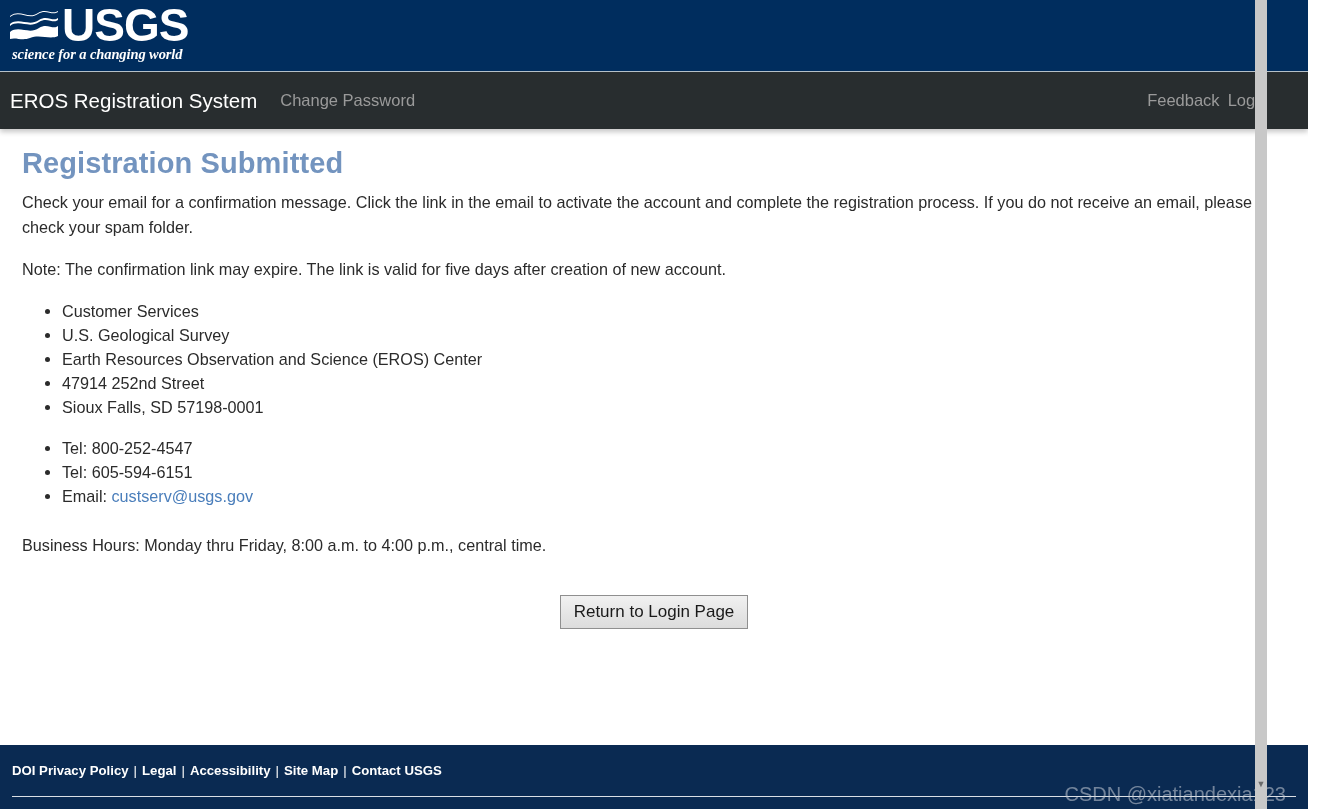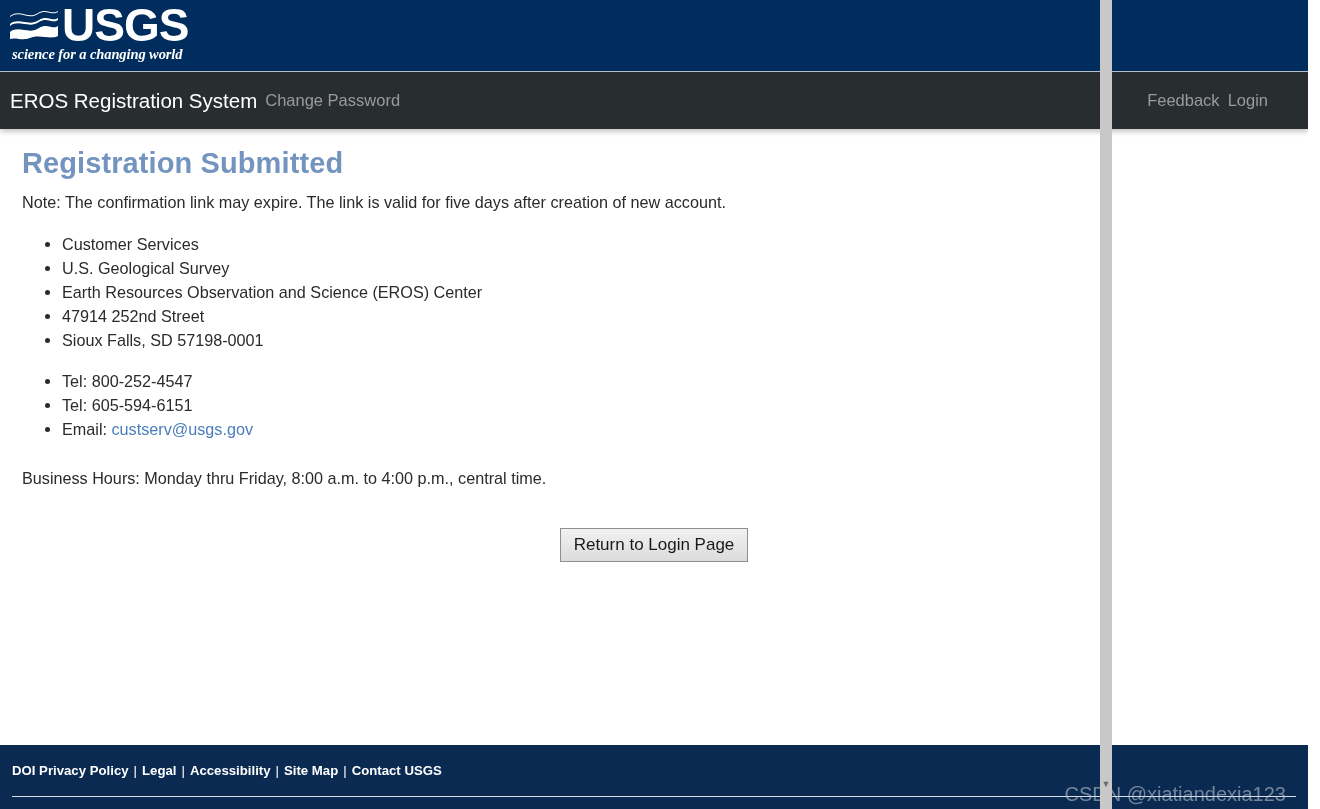--- a/index.html
+++ b/index.html
@@ -9,21 +9,21 @@
     padding: 0;
     width: 1320px;
     height: 809px;
     overflow: hidden;
     background: #ffffff;
     font-family: "Liberation Sans", sans-serif;
   }
 
   #page {
     position: relative;
-    width: 1112px;
+    width: 1267px;
     height: 809px;
     background: #fdba74;
   }
 
   
   .viewport {
     position: absolute;
     left: 0; top: 0;
     width: 1308px;
     height: 809px;
@@ -84,21 +84,21 @@
     align-items: center;
     padding: 0 18px 0 10px;
     box-shadow: 0 3px 5px rgba(0,0,0,0.22);
     position: relative;
     z-index: 5;
   }
   .nav-brand {
     color: #ffffff;
     font-size: 20.5px;
     font-weight: 400;
-    margin-right: 8px;
+    margin-right: 23px;
     white-space: nowrap;
   }
   .nav-link {
     color: #9a9a9a;
     font-size: 16.5px;
     text-decoration: none;
     white-space: nowrap;
   }
   .nav-right {
     margin-left: auto;
@@ -269,20 +269,21 @@
       <a class="nav-link" href="#">Change Password</a>
       <span class="nav-right">
         <a class="nav-link" href="#">Feedback</a>
         <a class="nav-link" href="#">Login</a>
       </span>
     </div>
 
     <div class="content">
       <h1 class="page-title">Registration Submitted</h1>
 
+      <p class="body-text">Check your email for a confirmation message. Click the link in the email to activate the account and complete the registration process. If you do not receive an email, please check your spam folder.</p>
       <p class="body-text">Note: The confirmation link may expire. The link is valid for five days after creation of new account.</p>
 
       <ul class="contact-list">
         <li>Customer Services</li>
         <li>U.S. Geological Survey</li>
         <li>Earth Resources Observation and Science (EROS) Center</li>
         <li>47914 252nd Street</li>
         <li>Sioux Falls, SD 57198-0001</li>
       </ul>
 

